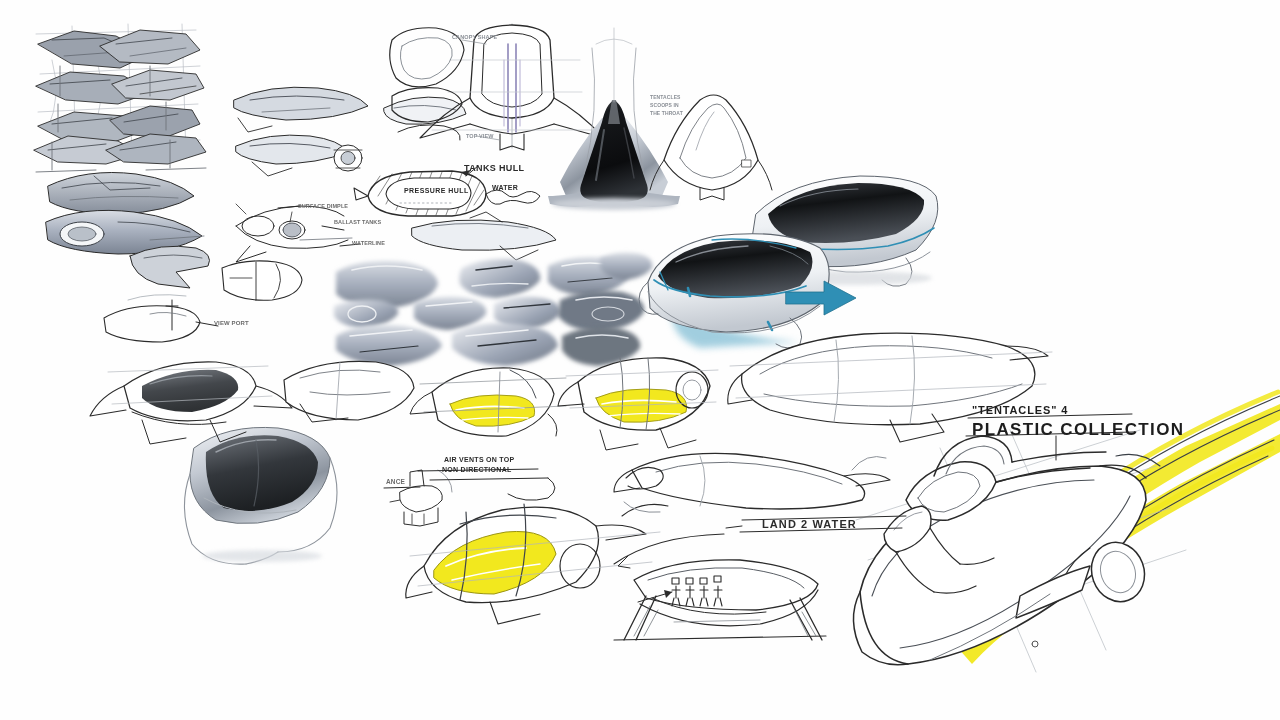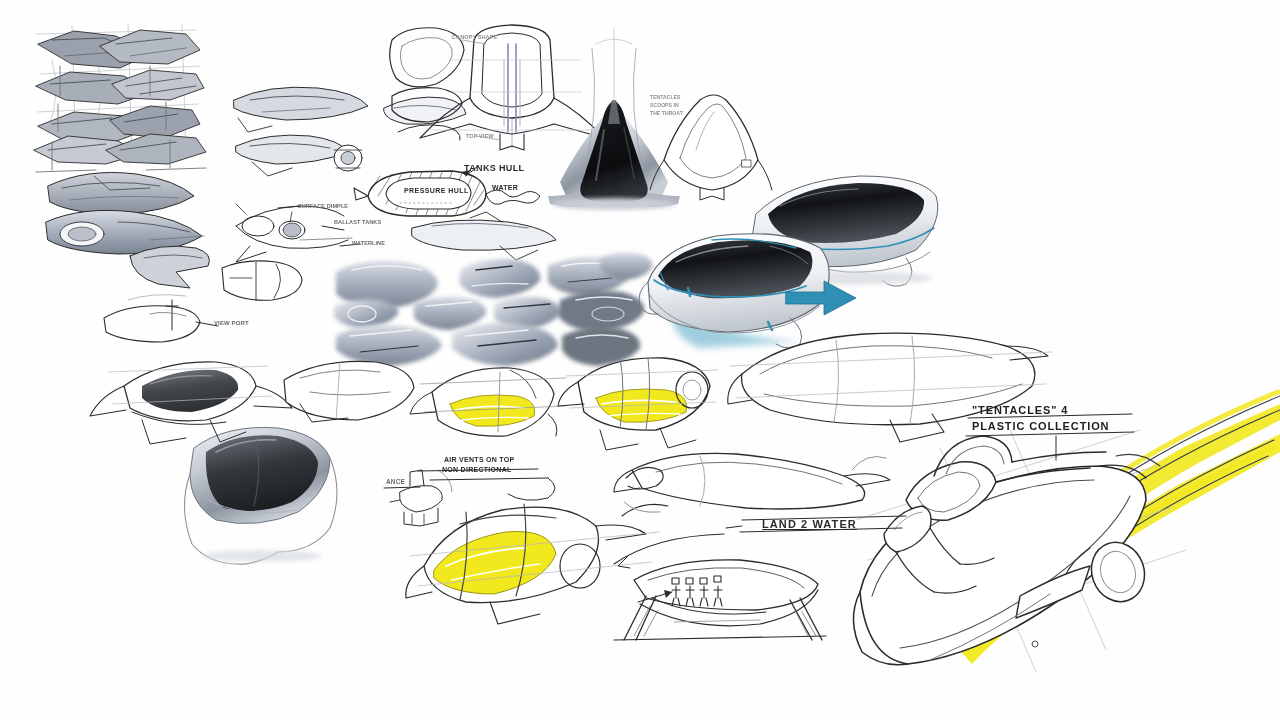--- a/index.html
+++ b/index.html
@@ -663,38 +663,38 @@
       <path d="M278 208 L300 206"></path>
       <path d="M322 226 L344 230"></path>
       <path d="M340 246 L360 244"></path>
     </g>
 
     </g>
   </svg>
 
   <div class="title-block" style="left:972px;top:404px;">
     <div class="tline" style="font-size:11px;">"TENTACLES" 4</div>
-    <div class="tline" style="font-size:11px;margin-top:4px;">PLASTIC COLLECTION</div>
+    <div class="tline" style="font-size:17px;margin-top:4px;">PLASTIC COLLECTION</div>
   </div>
 
   <div class="anno hand md" style="left:464px;top:163px;">TANKS HULL</div>
   <div class="anno hand sm" style="left:404px;top:187px;letter-spacing:.06em;">PRESSURE HULL</div>
   <div class="anno hand sm" style="left:492px;top:184px;">WATER</div>
 
   <div class="anno hand tiny" style="left:298px;top:203px;">SURFACE DIMPLE</div>
   <div class="anno hand tiny" style="left:334px;top:219px;">BALLAST TANKS</div>
   <div class="anno hand tiny" style="left:352px;top:240px;">WATERLINE</div>
 
   <div class="anno hand tiny" style="left:214px;top:320px;font-size:6px;">VIEW PORT</div>
 
   <div class="anno hand sm" style="left:444px;top:456px;">AIR VENTS ON TOP</div>
   <div class="anno hand sm" style="left:442px;top:466px;">NON DIRECTIONAL</div>
   <div class="anno hand tiny" style="left:386px;top:478px;font-size:6.5px;">ANCE</div>
 
-  <div class="anno hand" style="left:762px;top:518px;font-size:11px;letter-spacing:.1em;text-decoration:underline;">LAND 2 WATER</div>
+  <div class="anno hand" style="left:762px;top:518px;font-size:11px;letter-spacing:.1em;">LAND 2 WATER</div>
 
   <div class="anno hand tiny" style="left:466px;top:133px;font-size:5.5px;color:#8a8f96;">TOP VIEW</div>
   <div class="anno hand tiny" style="left:452px;top:34px;font-size:5.5px;color:#8a8f96;">CANOPY SHAPE</div>
 
   <div class="anno hand tiny" style="left:650px;top:94px;font-size:5px;color:#8a8f96;">TENTACLES</div>
   <div class="anno hand tiny" style="left:650px;top:102px;font-size:5px;color:#8a8f96;">SCOOPS IN</div>
   <div class="anno hand tiny" style="left:650px;top:110px;font-size:5px;color:#8a8f96;">THE THROAT</div>
 
 </div>
 

